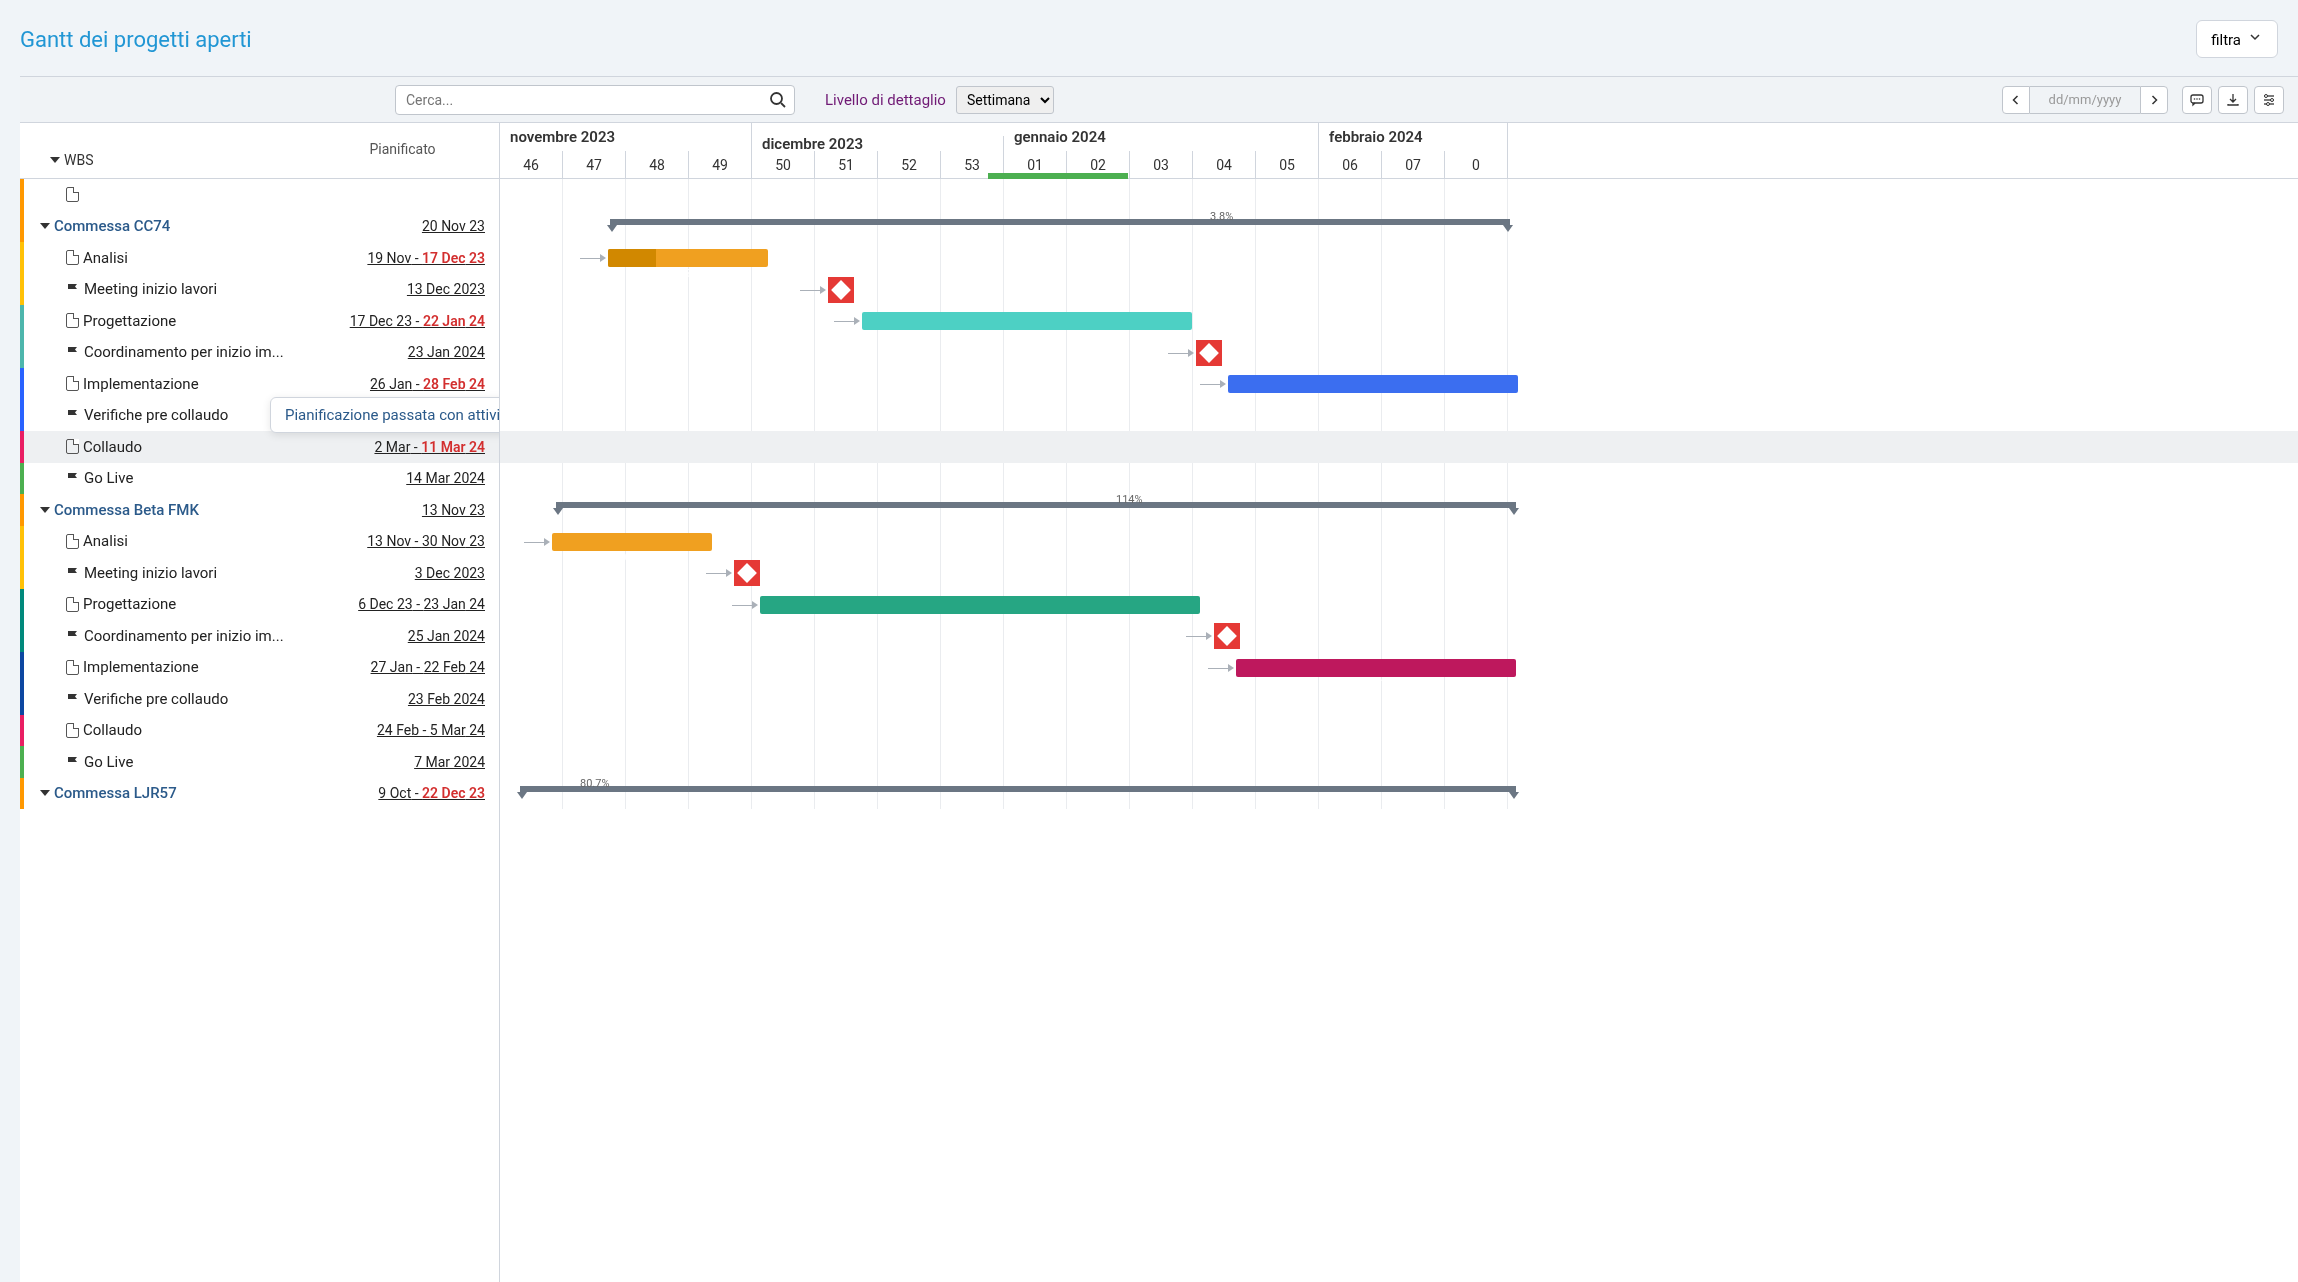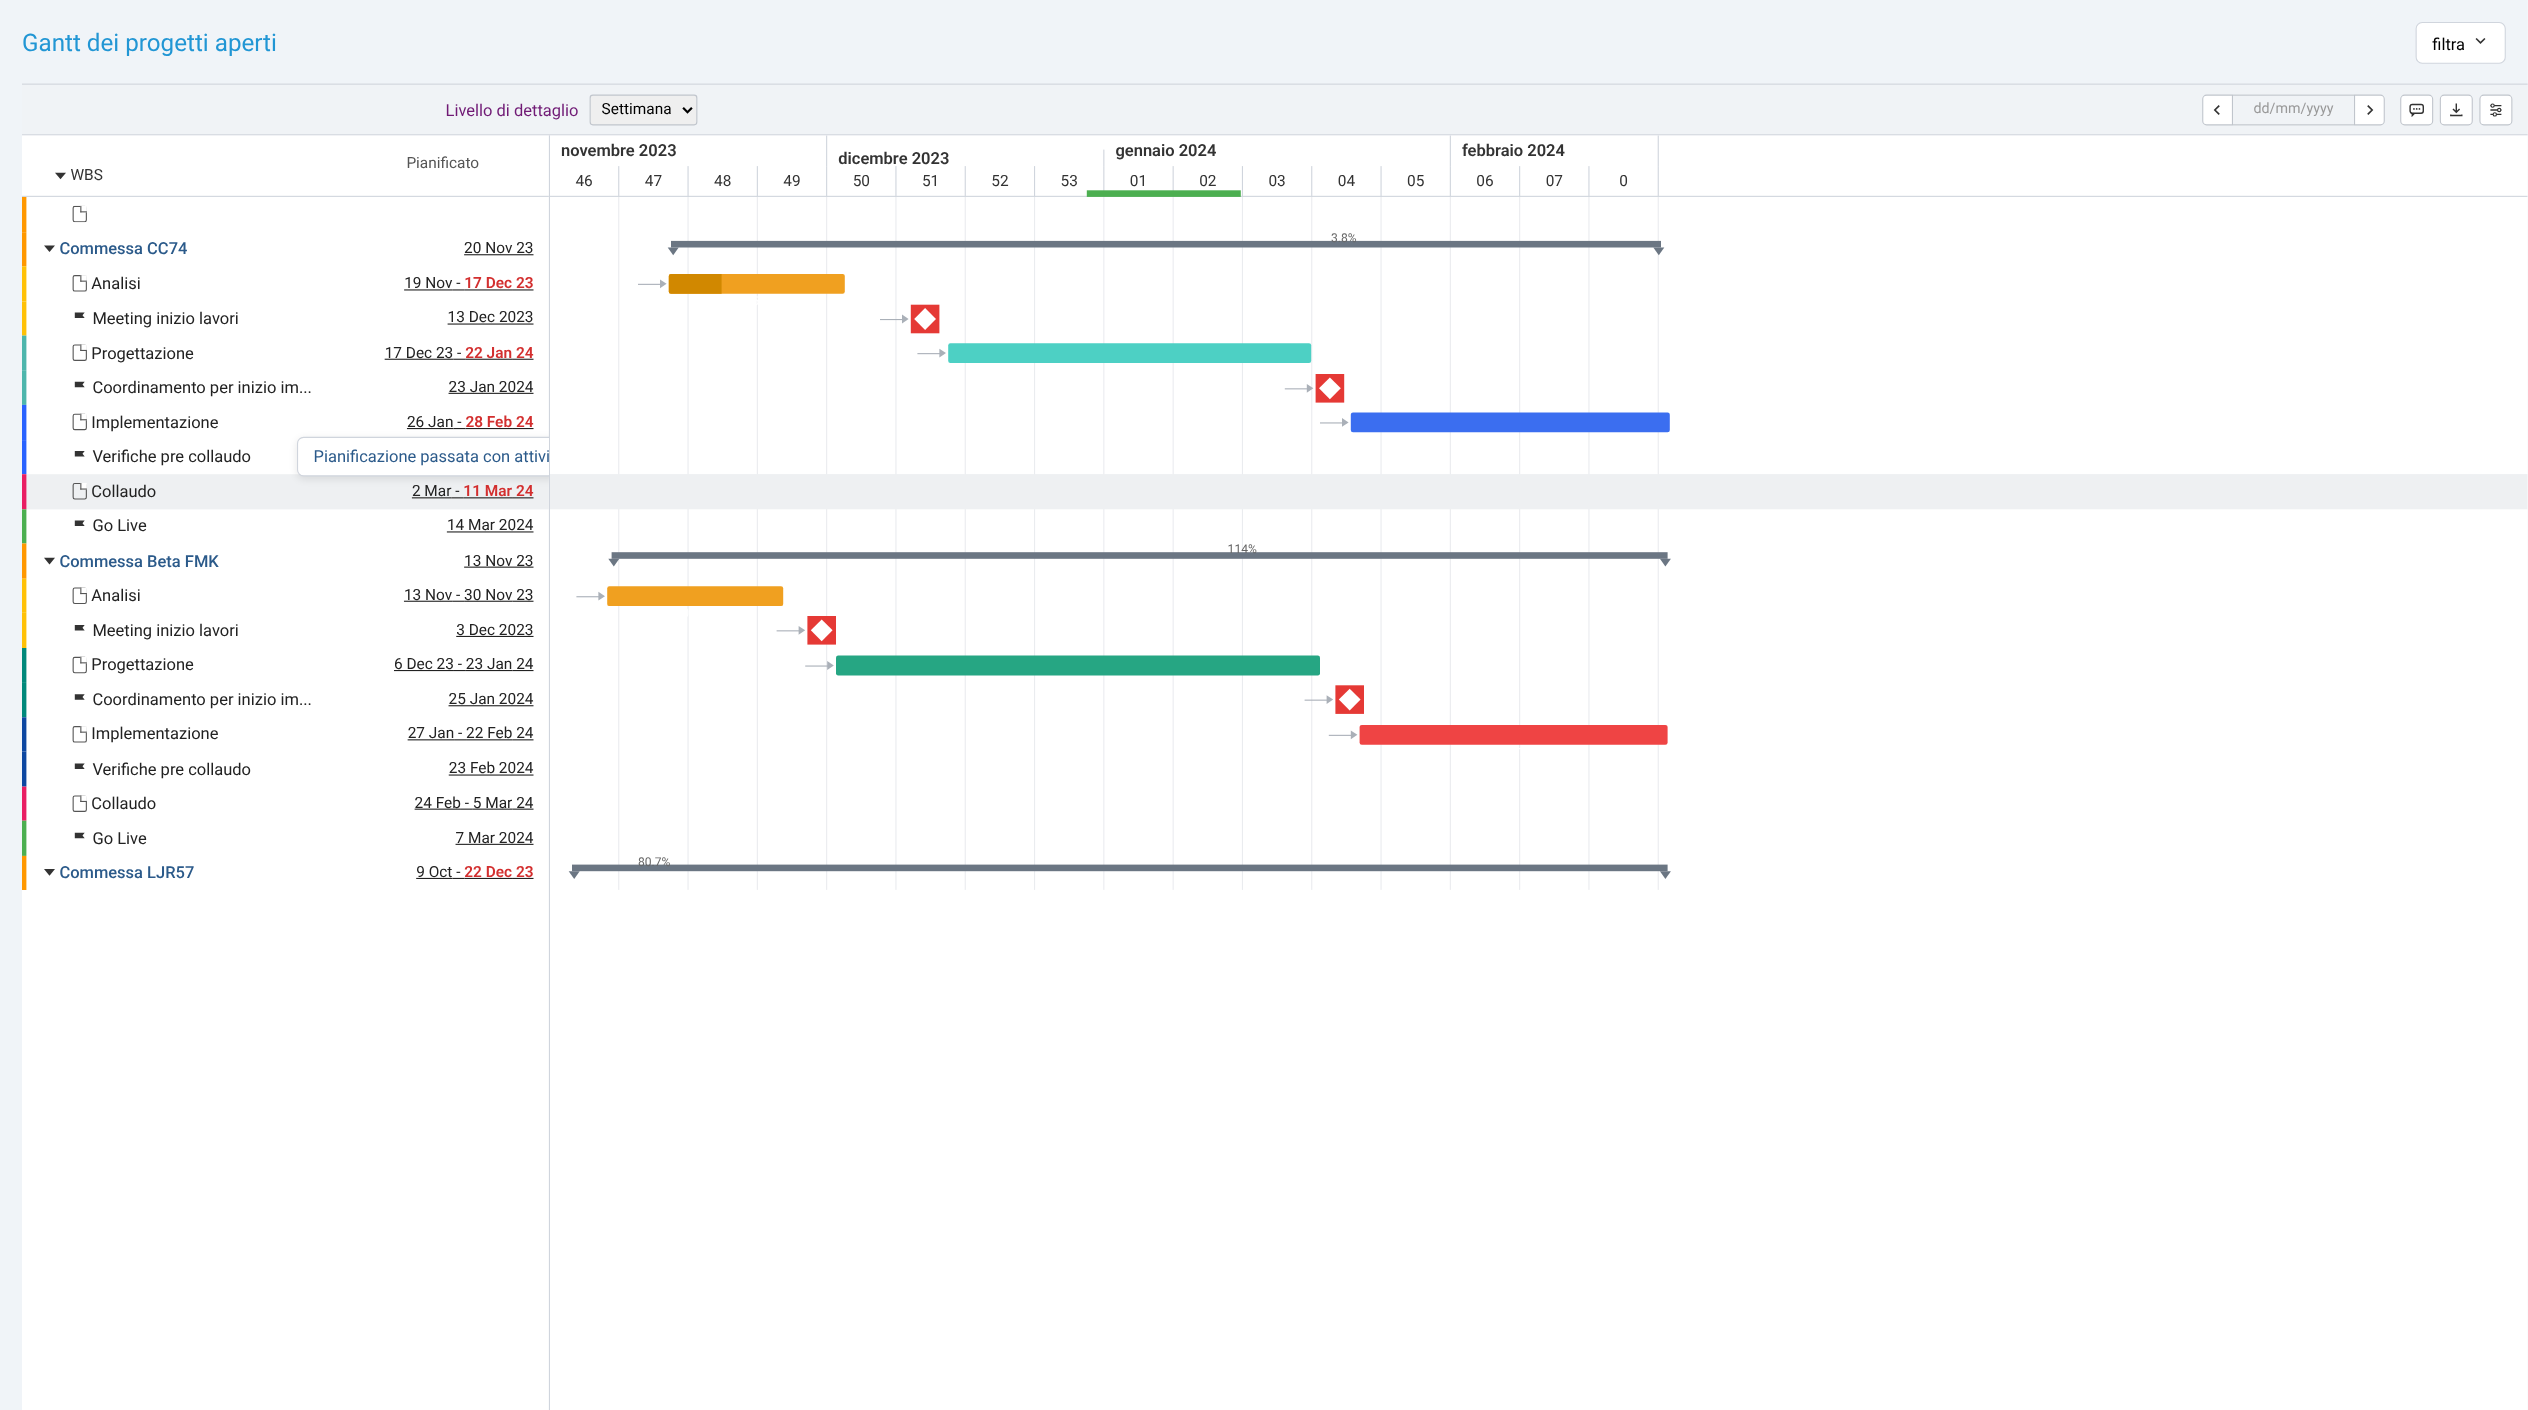--- a/index.html
+++ b/index.html
@@ -84,20 +84,27 @@
     <button class="filter-btn">
       <span>filtra</span>
       <span><svg class="svg-icon" viewBox="0 0 16 16">
             <path d="M4 6l4 4 4-4" stroke="#333" stroke-width="1.5" fill="none"></path>
           </svg></span>
     </button>
   </div>
 
   <div class="toolbar">
     <div class="toolbar-left"></div>
+    <div class="toolbar-search">
+      <input class="search-input" placeholder="Cerca..." style="">
+      <span class="search-icon"><svg width="18" height="18" viewBox="0 0 18 18">
+            <circle cx="7.5" cy="7.5" r="5.5" stroke="#333" stroke-width="1.8" fill="none"></circle>
+            <line x1="12" y1="12" x2="16" y2="16" stroke="#333" stroke-width="1.8"></line>
+          </svg></span>
+    </div>
     <div class="toolbar-detail">
       <span class="detail-label">Livello di dettaglio</span>
       <select class="detail-select"><option>Settimana</option></select>
     </div>
     <div class="toolbar-date">
       <button class="date-nav-btn" style="border-radius:4px 0 0 4px;">
           <svg width="10" height="10" viewBox="0 0 10 10">
             <path d="M6.5 1L2.5 5l4 4" stroke="#333" stroke-width="1.5" fill="none"></path>
           </svg>
         </button>
@@ -422,21 +429,21 @@
               <div class="arrow-head" style="left: 252px; top: 12px;"></div>
             </div>
             <div class="bar-row">
               <div class="milestone" style="left: 714px;">
                 <div class="milestone-inner"></div>
               </div>
               <div style="position: absolute; left: 686px; top: 16px; width: 24px; height: 0px; border-top: 1px solid rgb(170, 176, 184);"></div>
               <div class="arrow-head" style="left: 706px; top: 12px;"></div>
             </div>
             <div class="bar-row">
-              <div class="task-bar" style="left: 736px; width: 280px; background: #ef4444;">
+              <div class="task-bar" style="left: 736px; width: 280px; background: #be185d;">
                 <span class="bar-label">132.1%</span>
               </div>
               <div style="position: absolute; left: 708px; top: 16px; width: 24px; height: 0px; border-top: 1px solid rgb(170, 176, 184);"></div>
               <div class="arrow-head" style="left: 728px; top: 12px;"></div>
             </div>
             <div class="bar-row"></div>
             <div class="bar-row"></div>
             <div class="bar-row"></div>
             <div class="bar-row">
               <div class="summary-bar" style="left: 20px; width: 996px;">

